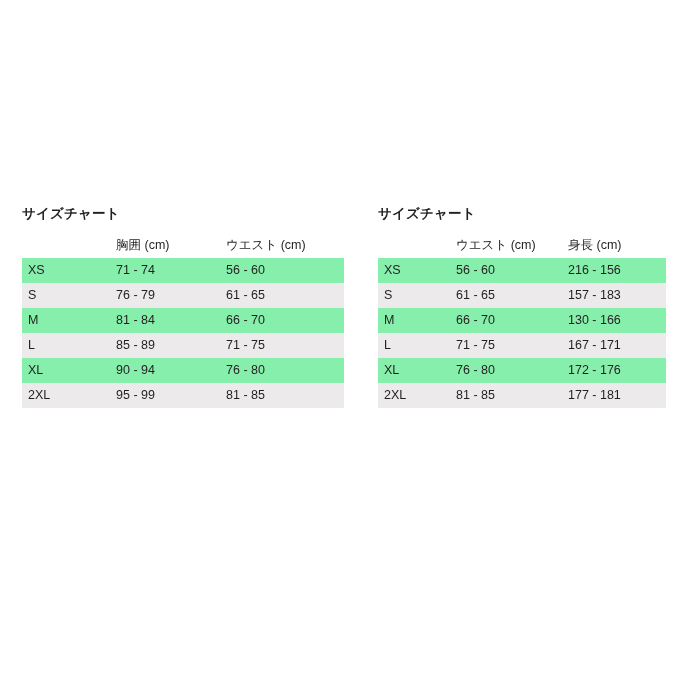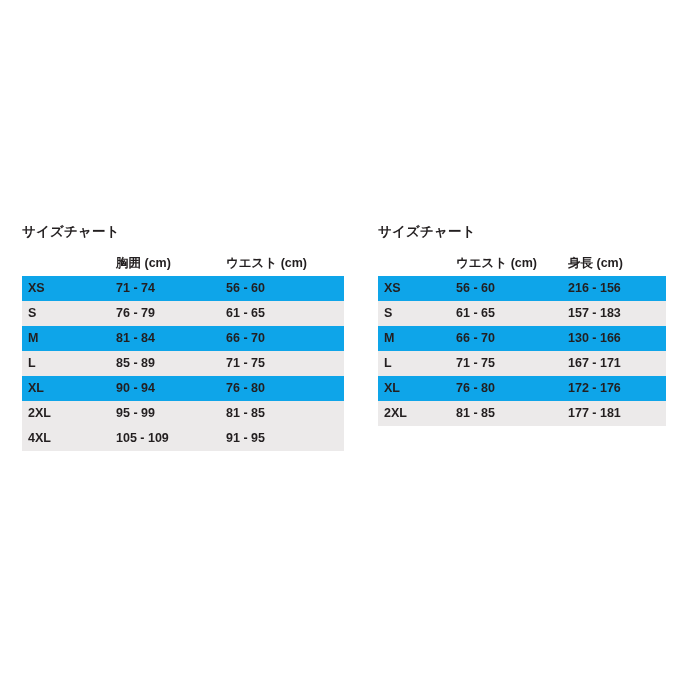--- a/index.html
+++ b/index.html
@@ -14,21 +14,20 @@
     color: #231f20;
     overflow: hidden;
   }
   .page {
     position: relative;
     width: 680px;
     height: 680px;
   }
   .chart-block {
     position: absolute;
-    margin-top: 18px;
   }
   #chart-left {
     left: 22px;
     top: 205px;
     width: 322px;
   }
   #chart-right {
     left: 378px;
     top: 205px;
     width: 288px;
@@ -42,37 +41,37 @@
   }
   table.size-table {
     border-collapse: collapse;
     width: 100%;
     font-size: 12.5px;
     color: #231f20;
   }
   table.size-table th,
   table.size-table td {
     text-align: left;
-    font-weight: bold;
+    font-weight: normal;
     padding: 0;
     height: 25px;
     line-height: 25px;
     vertical-align: middle;
     white-space: nowrap;
   }
   table.size-table thead th {
     font-size: 12.5px;
     color: #231f20;
     background: transparent;
   }
   table.size-table tbody tr.odd td {
     background: #eceaea;
   }
   table.size-table tbody tr.even td {
-    background: #0ea5e9;
+    background: #86efac;
   }
   
   #chart-left col.c0 { width: 88px; }
   #chart-left col.c1 { width: 110px; }
   #chart-left col.c2 { width: 124px; }
   #chart-right col.c0 { width: 72px; }
   #chart-right col.c1 { width: 112px; }
   #chart-right col.c2 { width: 104px; }
   table.size-table th.cell,
   table.size-table td.cell {
@@ -127,25 +126,20 @@
         <tr class="even">
           <td class="cell-first">XL</td>
           <td class="cell">90 - 94</td>
           <td class="cell">76 - 80</td>
         </tr>
         <tr class="odd">
           <td class="cell-first">2XL</td>
           <td class="cell">95 - 99</td>
           <td class="cell">81 - 85</td>
         </tr>
-        <tr class="odd">
-          <td class="cell-first">4XL</td>
-          <td class="cell">105 - 109</td>
-          <td class="cell">91 - 95</td>
-        </tr>
       </tbody>
     </table>
   </div>
 
   <div class="chart-block" id="chart-right">
     <div class="chart-title">サイズチャート</div>
     <table class="size-table">
       <colgroup>
         <col class="c0">
           <col class="c1">

